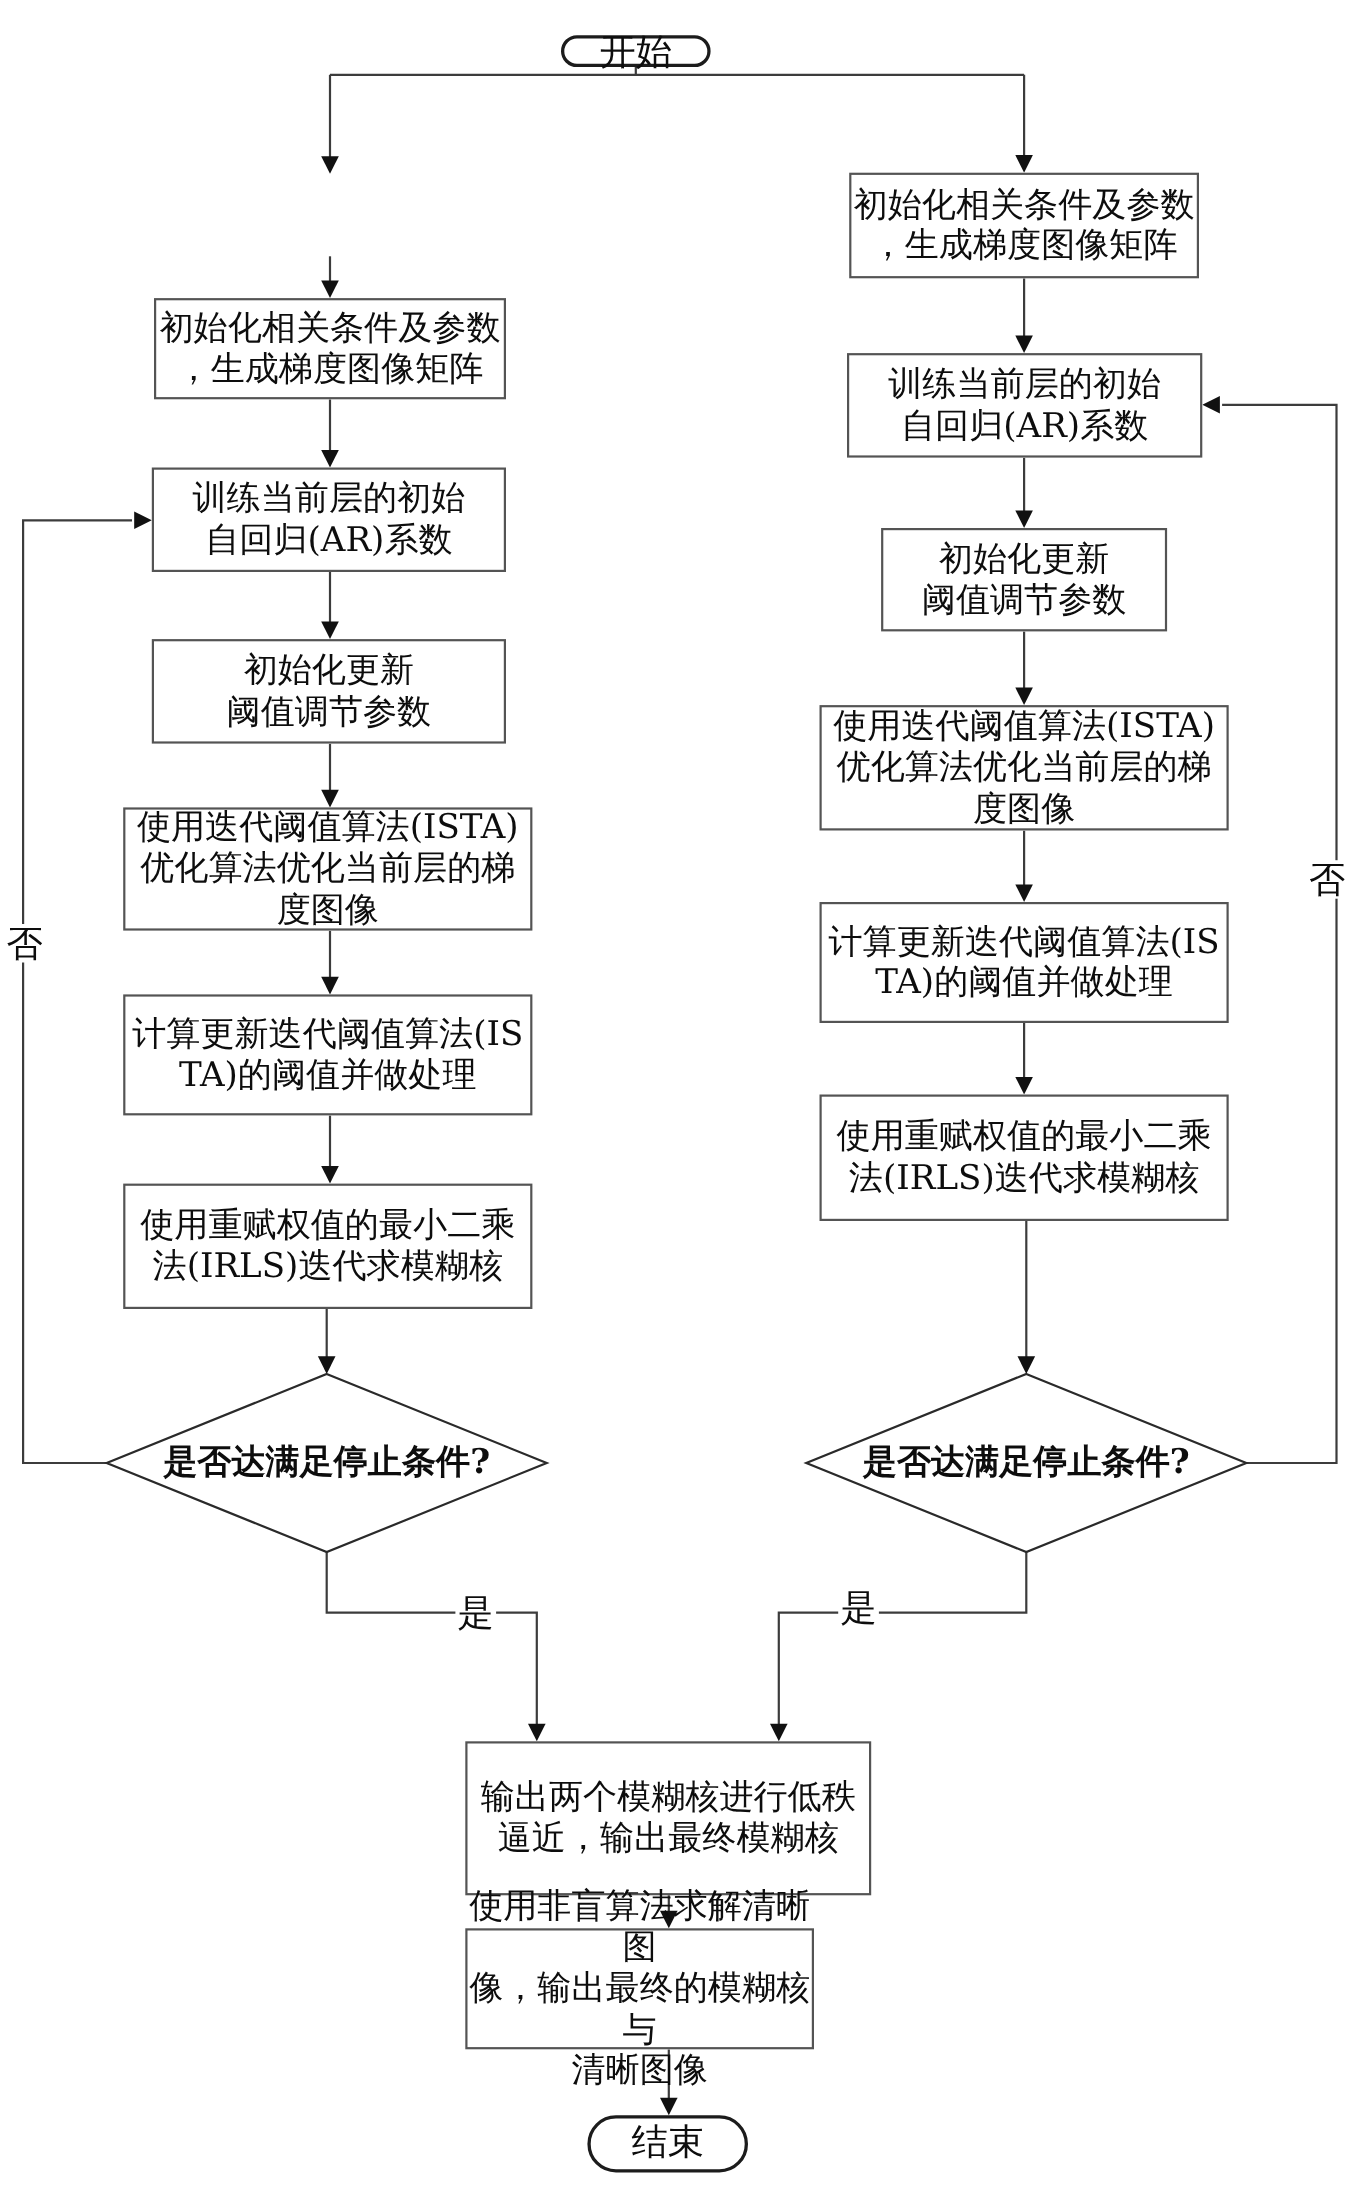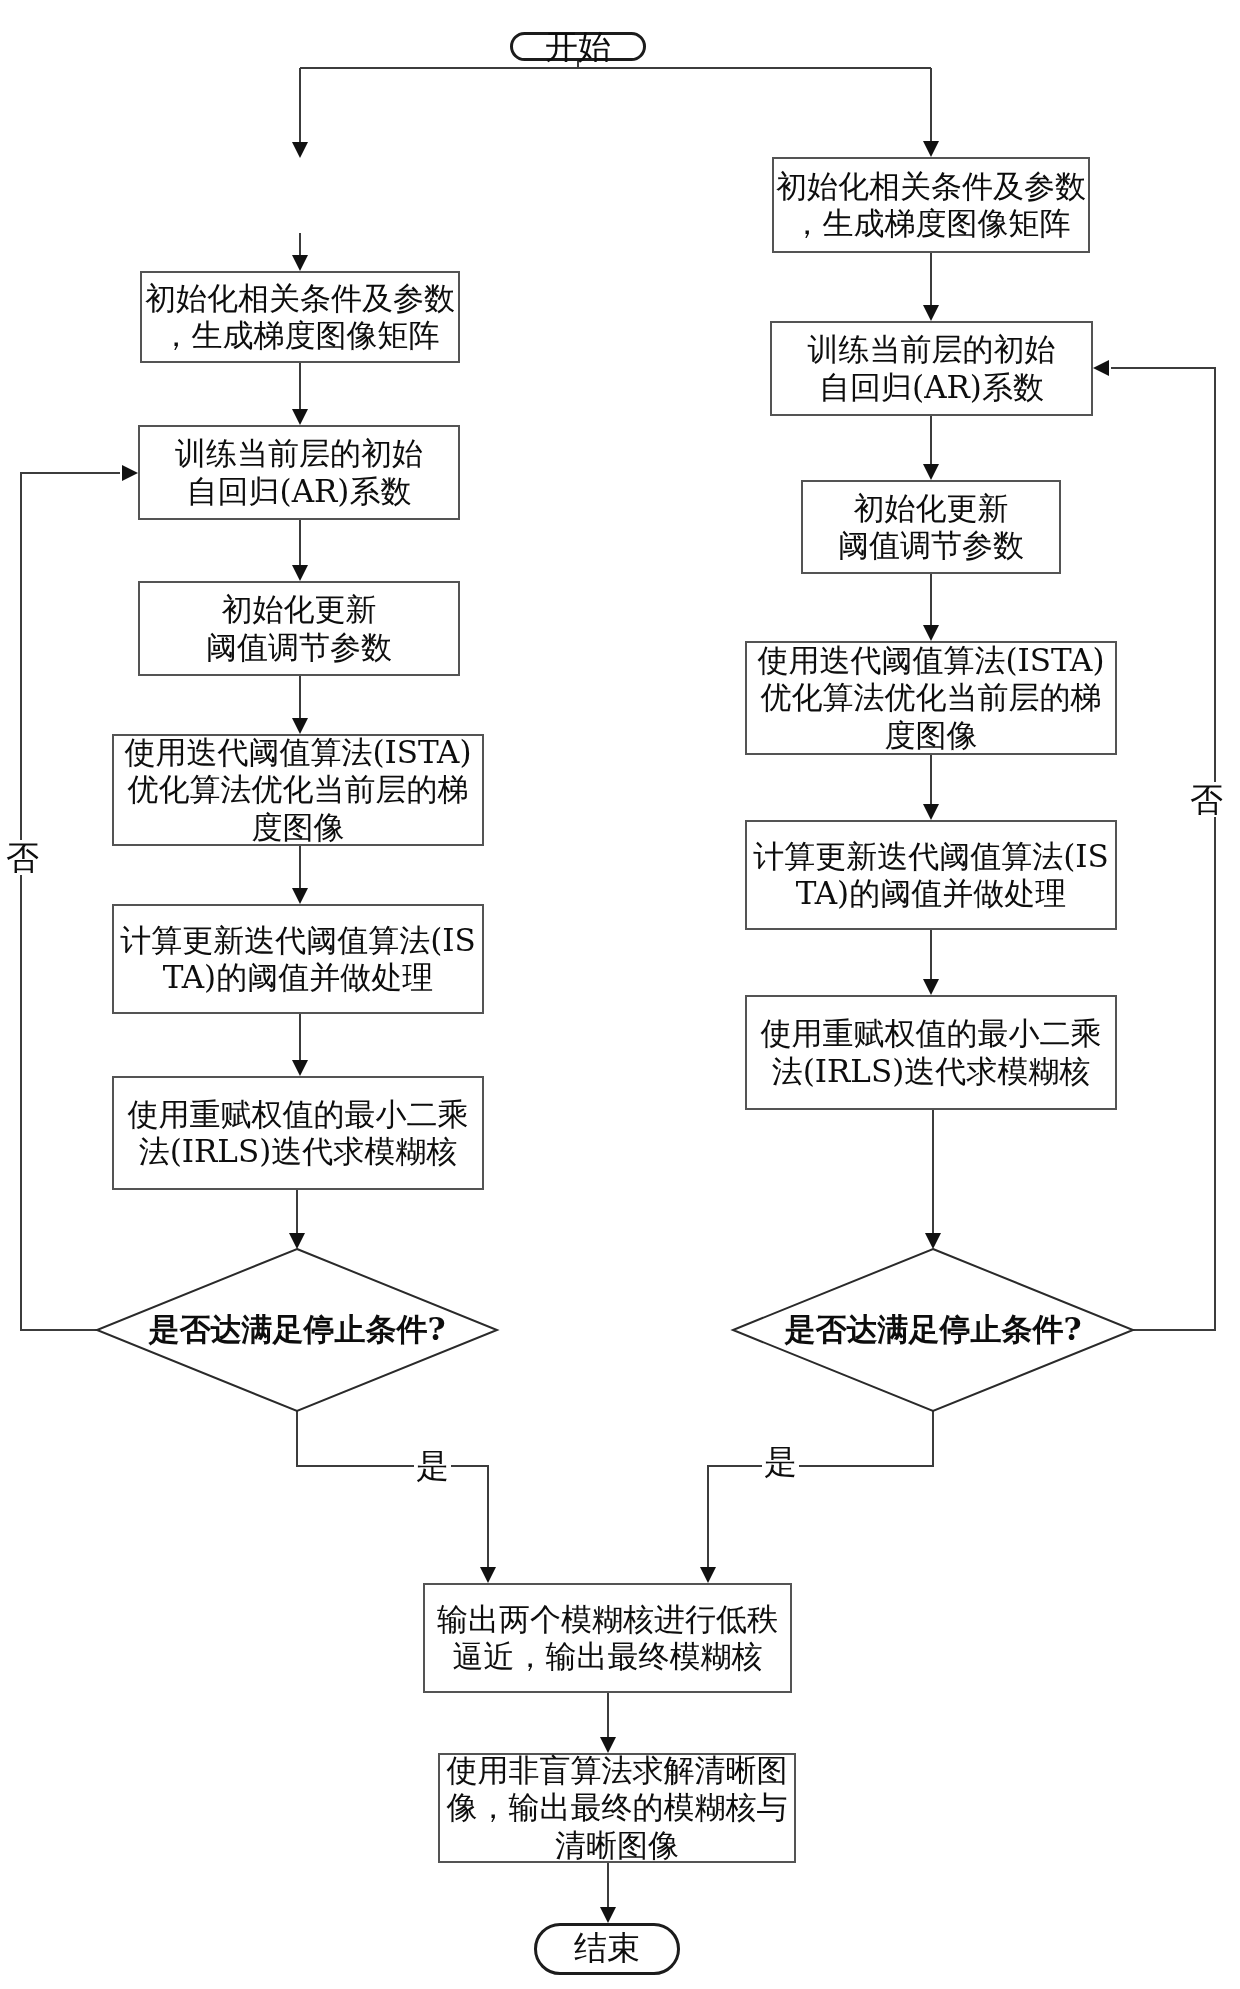--- a/index.html
+++ b/index.html
@@ -148,23 +148,23 @@
 阈值调节参数</div>
   <div class="node box" style="left:745px;top:641px;width:372px;height:114px;">使用迭代阈值算法(ISTA)
 优化算法优化当前层的梯
 度图像</div>
   <div class="node box" style="left:745px;top:820px;width:372px;height:110px;">计算更新迭代阈值算法(IS
 TA)的阈值并做处理</div>
   <div class="node box" style="left:745px;top:995px;width:372px;height:115px;">使用重赋权值的最小二乘
 法(IRLS)迭代求模糊核</div>
   <div class="node dtext" style="left:773px;top:1300px;width:320px;height:60px;">是否达满足停止条件?</div>
 
-  <div class="node box" style="left:423px;top:1583px;width:369px;height:110px;text-align:center;">输出两个模糊核进行低秩
+  <div class="node box" style="left:423px;top:1583px;width:369px;height:140px;text-align:center;">输出两个模糊核进行低秩
 逼近，输出最终模糊核</div>
-  <div class="node box" style="left:423px;top:1753px;width:358px;height:110px;margin-left:15px;">使用非盲算法求解清晰图
+  <div class="node box" style="left:423px;top:1753px;width:317px;height:110px;">使用非盲算法求解清晰图
 像，输出最终的模糊核与
 清晰图像</div>
 
   <div class="node terminal" style="left:534px;top:1923px;width:146px;height:52px;font-family:Liberation Serif, serif;">结束</div>
 
   <div class="edge-label" style="left:4px;top:840px;">否</div>
   <div class="edge-label" style="left:1188px;top:782px;">否</div>
   <div class="edge-label" style="left:414px;top:1448px;">是</div>
   <div class="edge-label" style="left:762px;top:1444px;">是</div>
 

